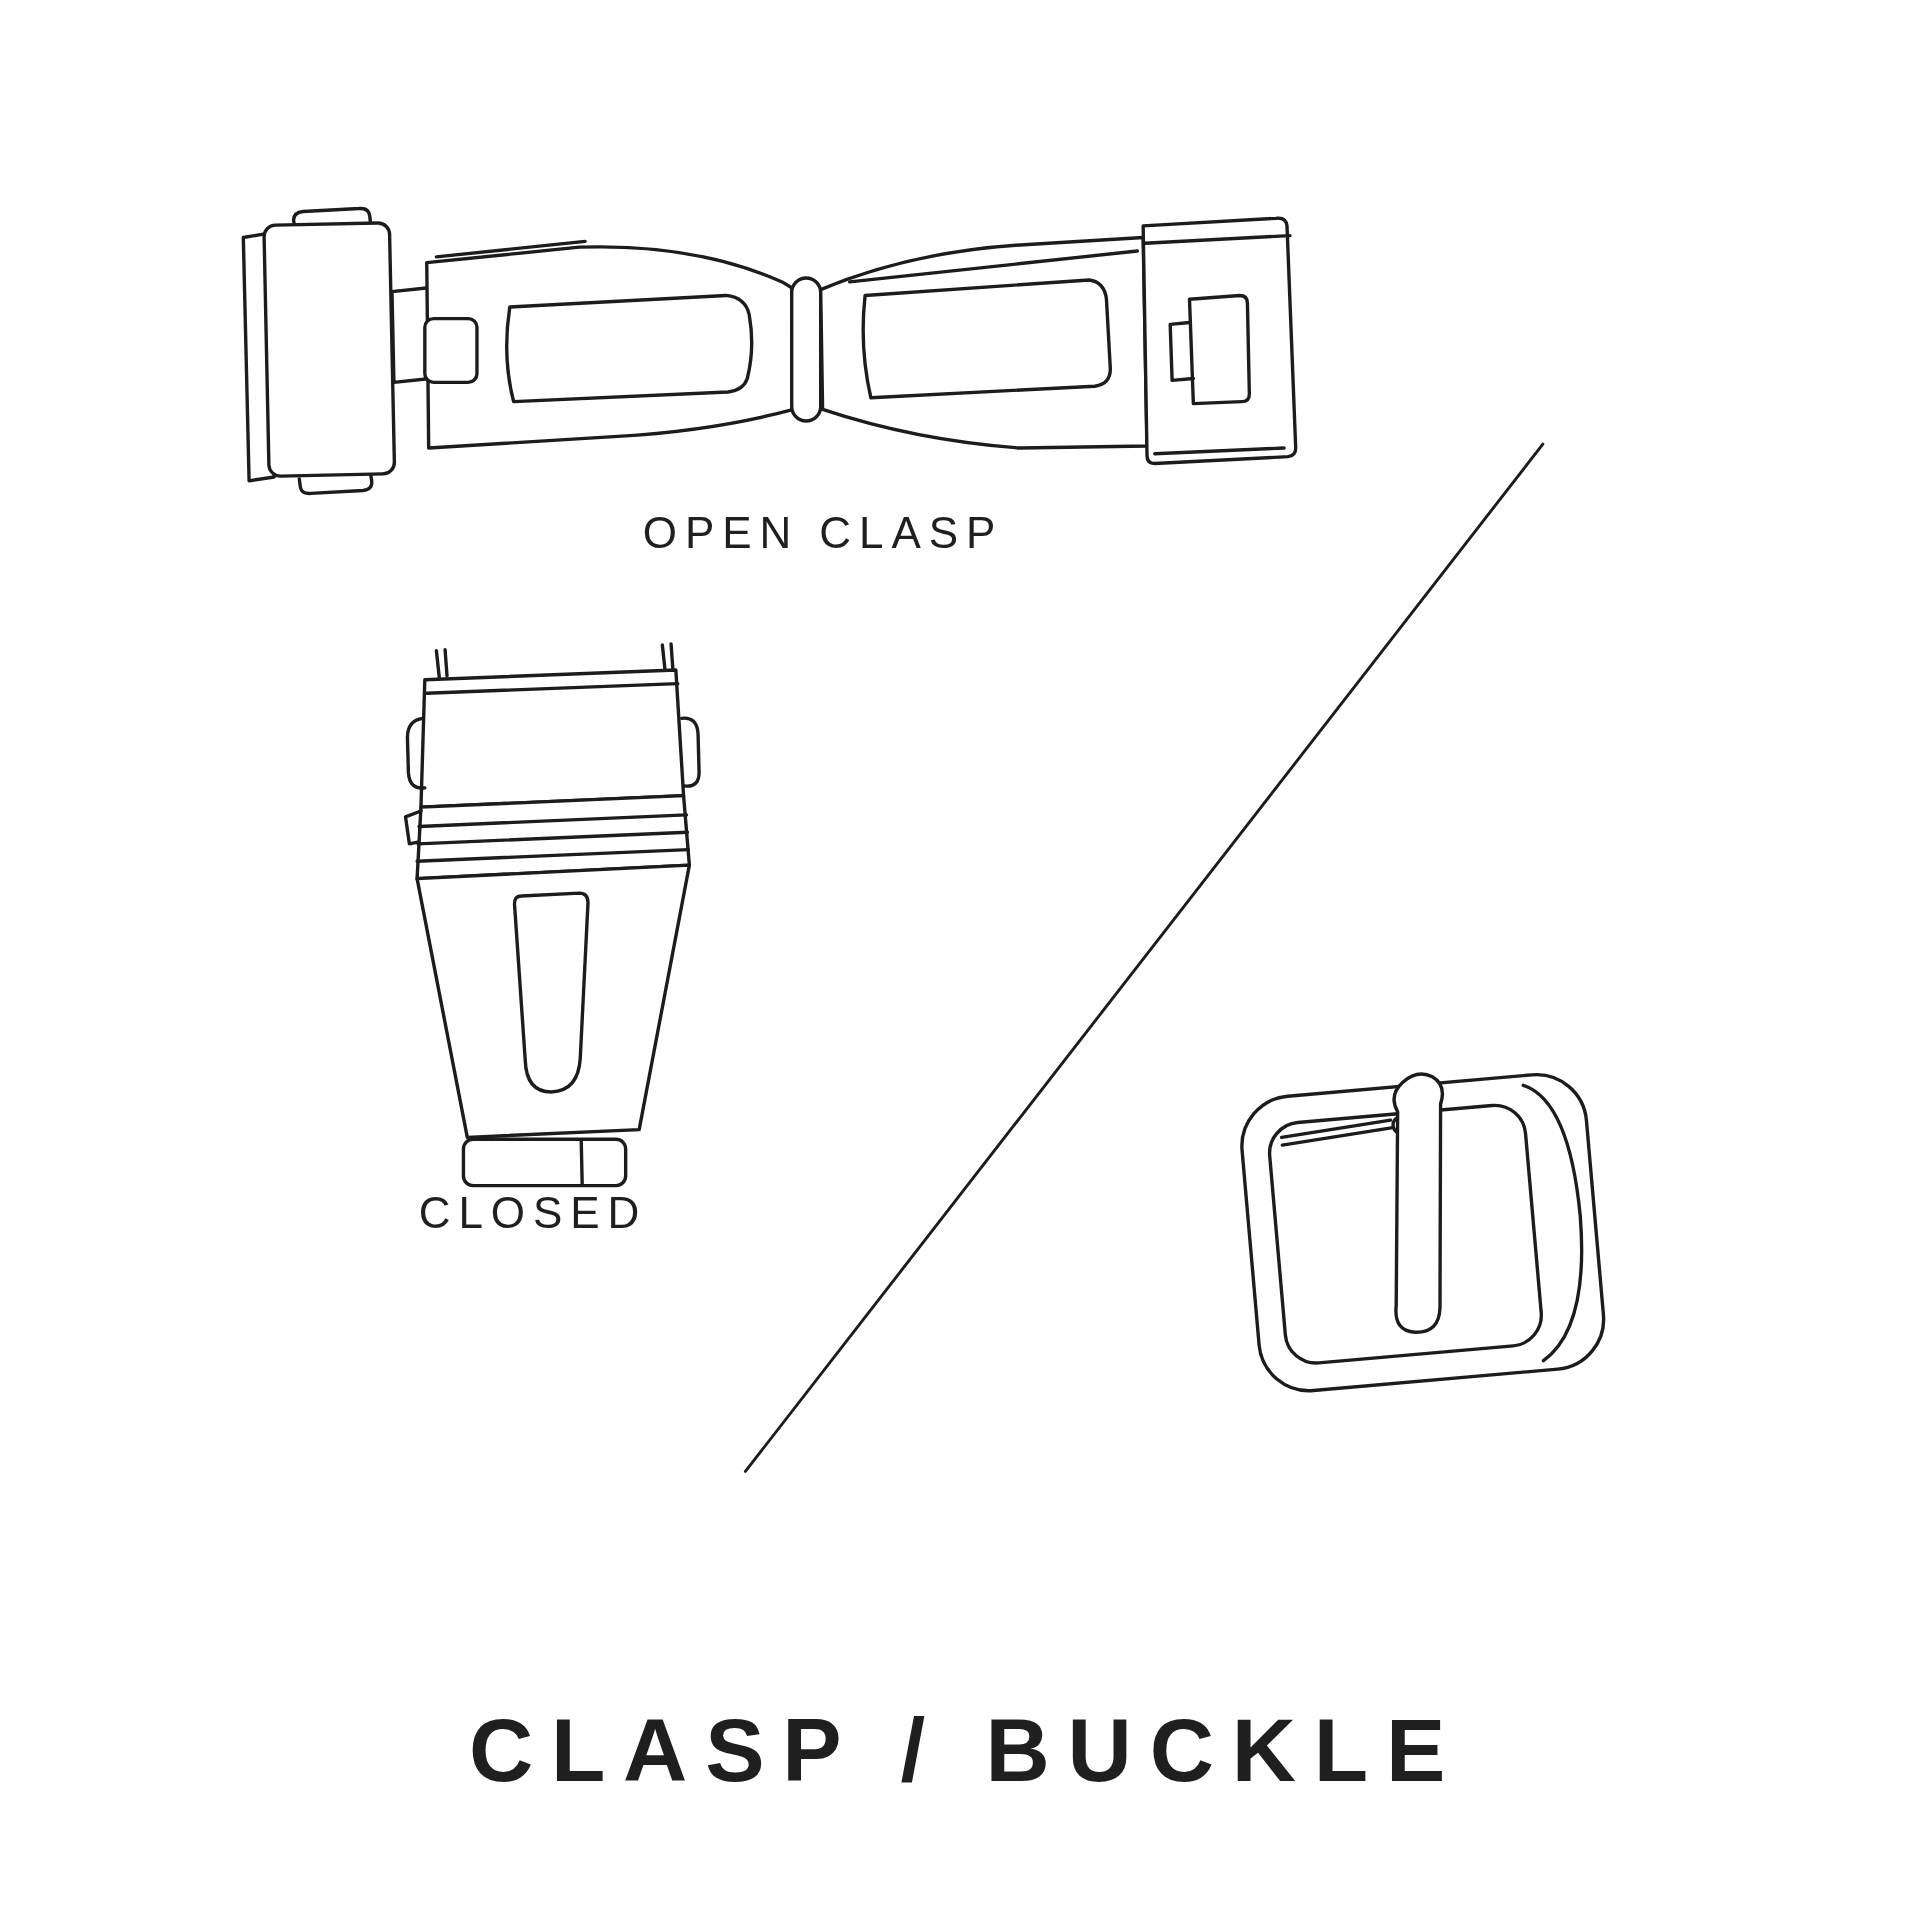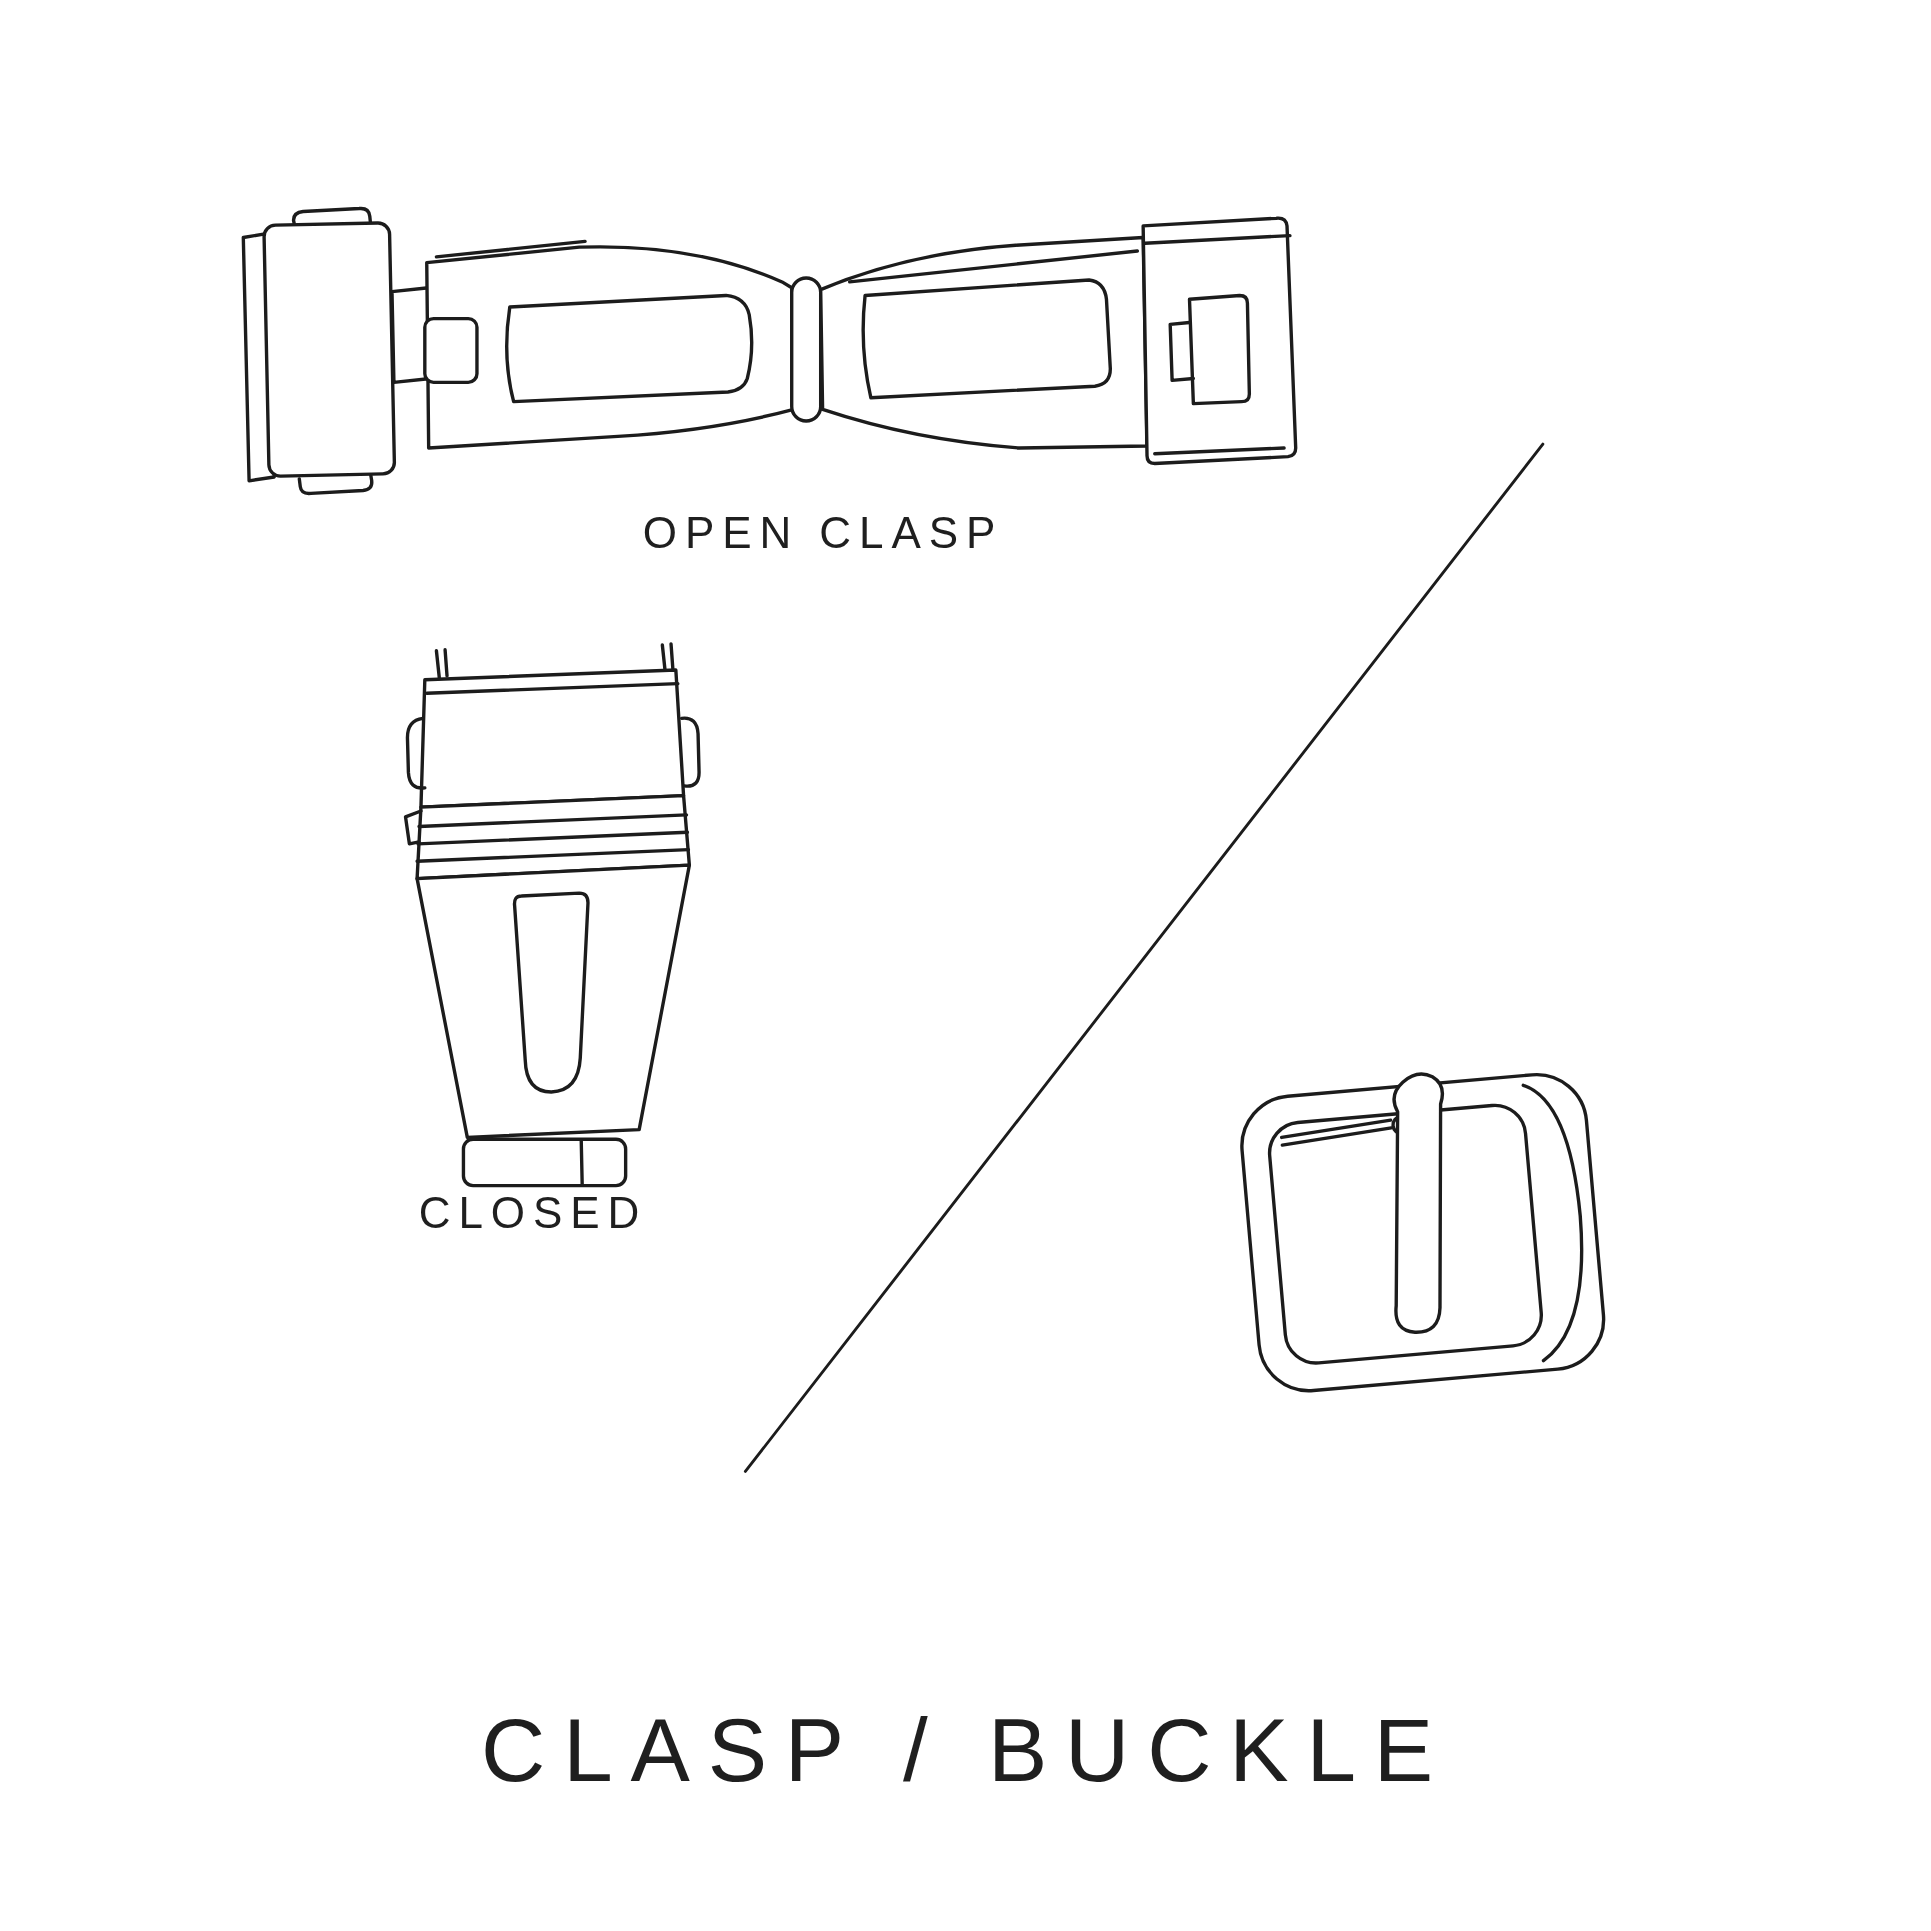--- a/index.html
+++ b/index.html
@@ -24,21 +24,21 @@
   }
   .caption-open   { left: 807px; top: 508px; margin-left: 16px; }
   .caption-closed { left: 533px; top: 1188px; }
   .main-title {
     position: absolute;
     left: 966px;
     top: 1699px;
     transform: translateX(-50%);
     color: #1f1f1f;
     font-size: 89px;
-    font-weight: 400;
+    font-weight: 700;
     letter-spacing: 0.2em;
     white-space: nowrap;
   }
 </style>
 </head>
 <body>
 
 <div class="canvas">
 
   <svg class="diagram-svg" viewBox="0 0 2000 2000" xmlns="http://www.w3.org/2000/svg">

